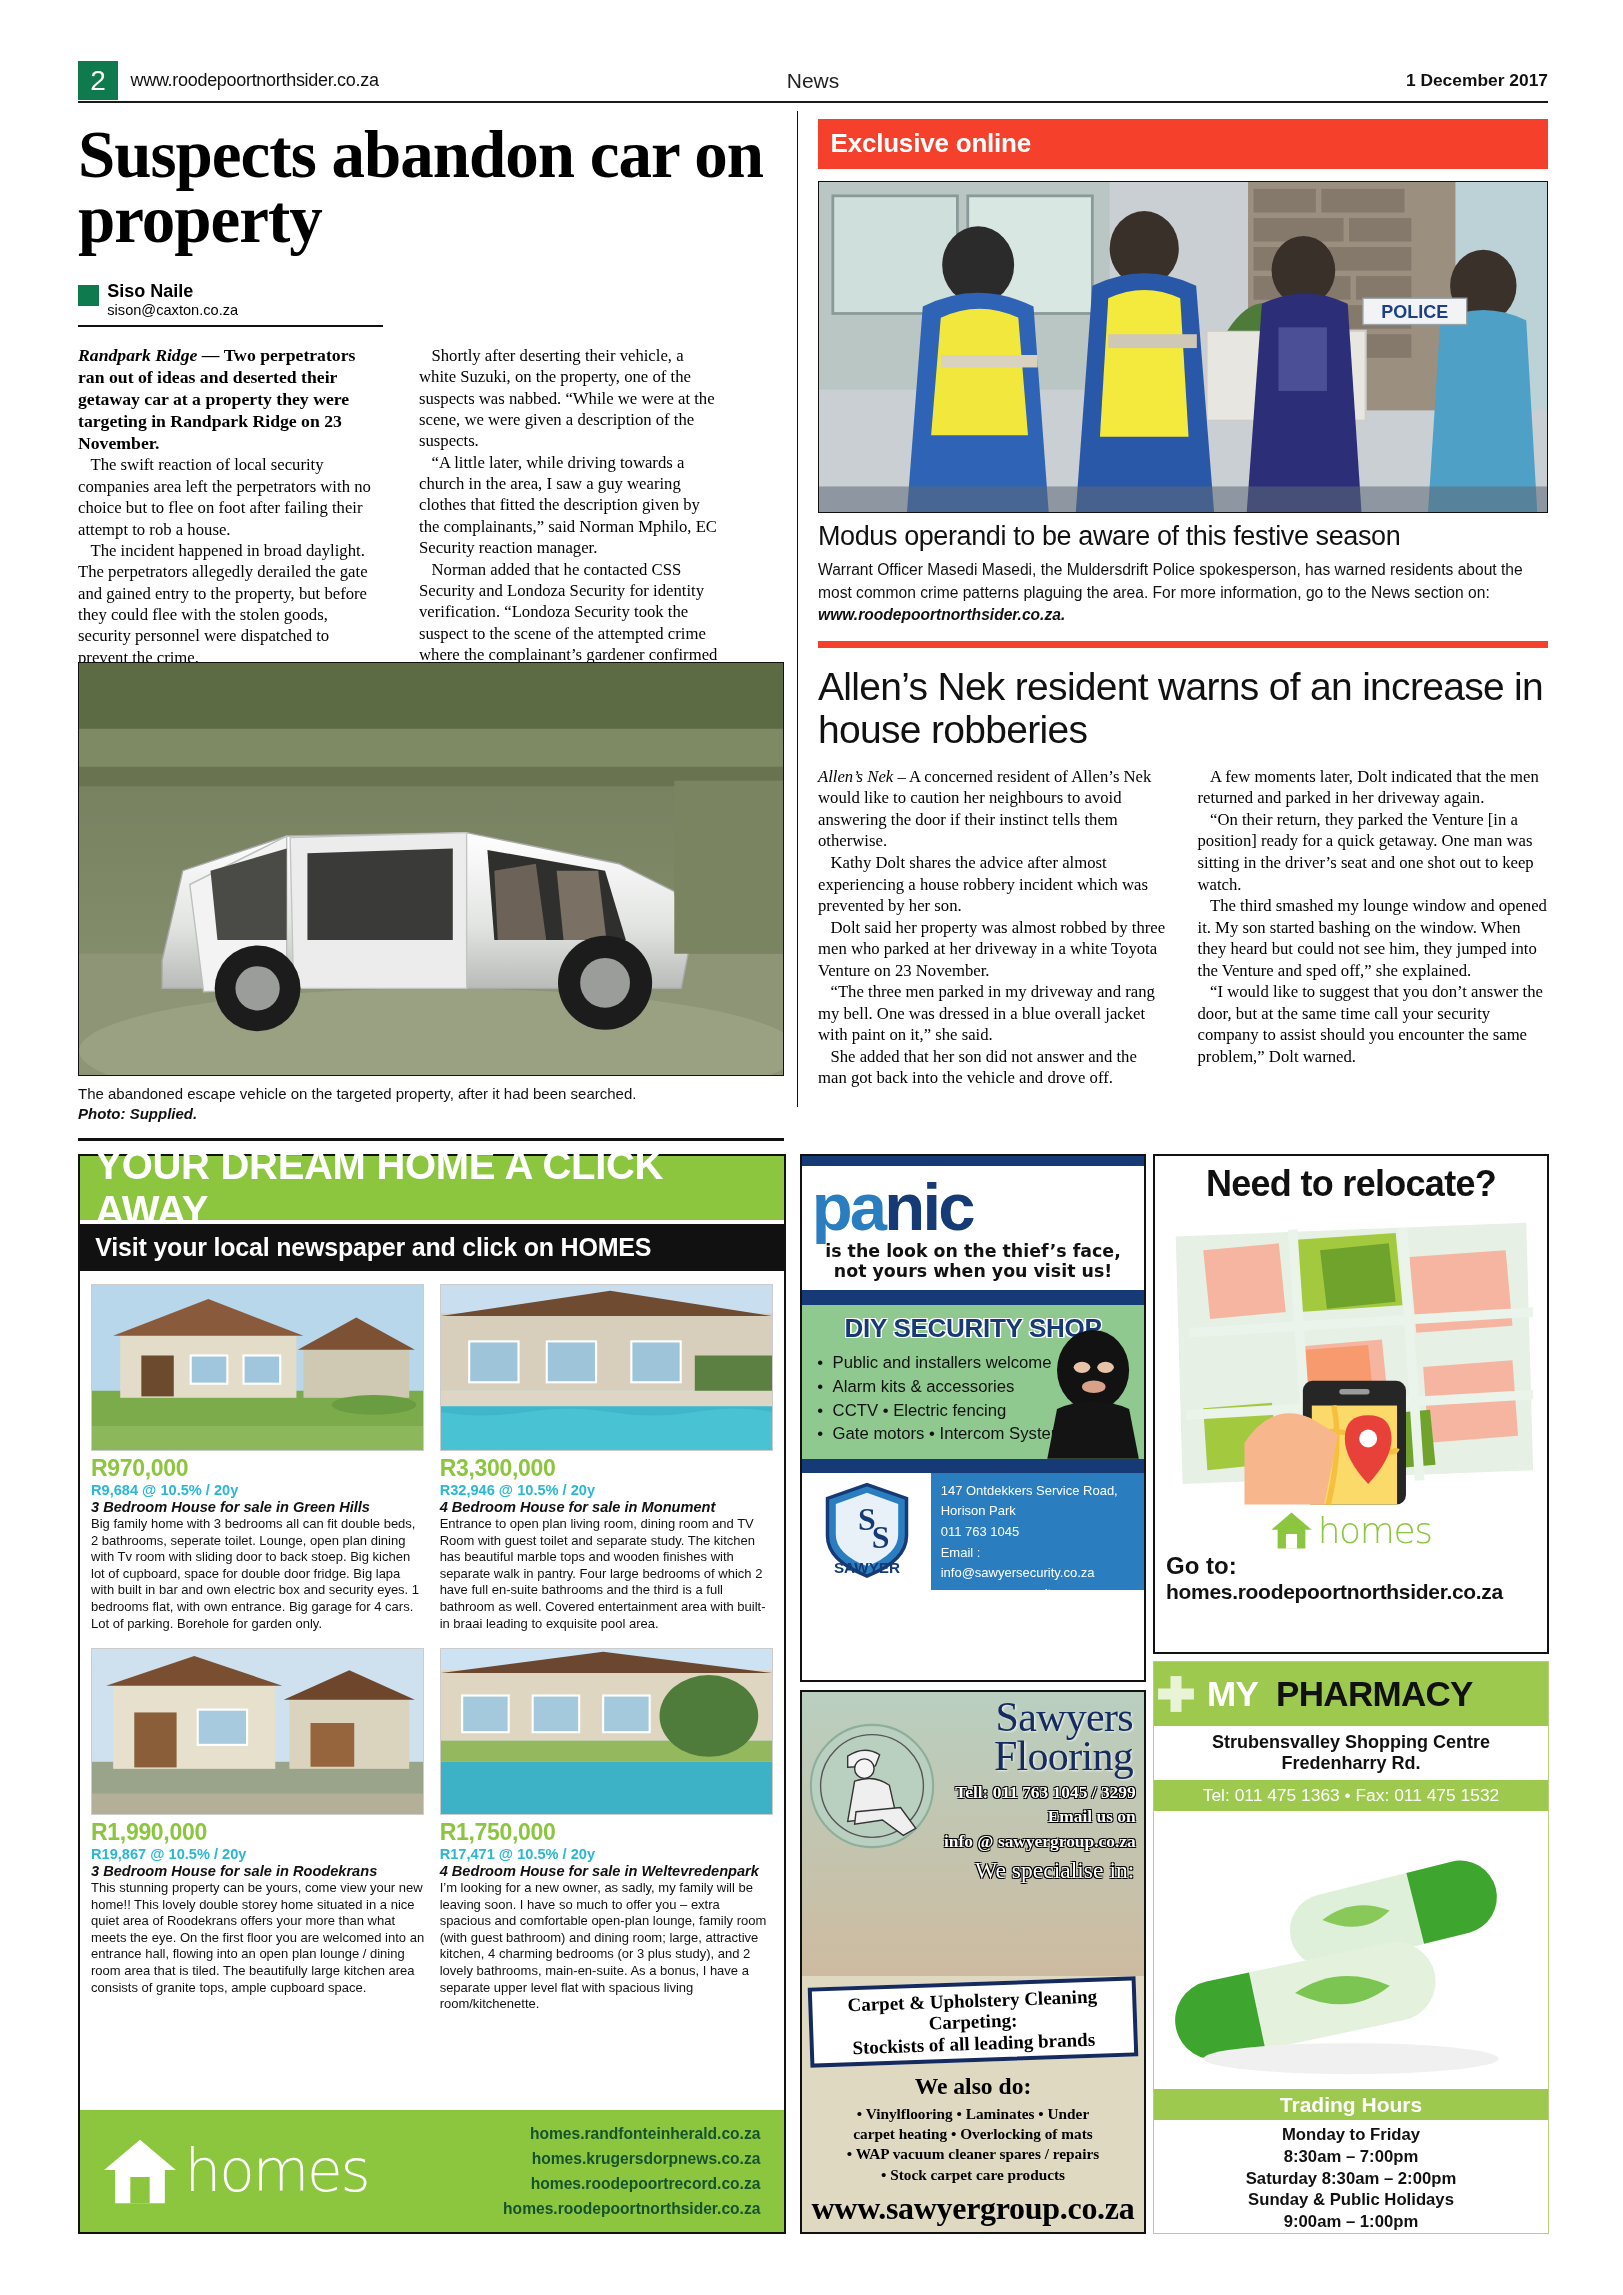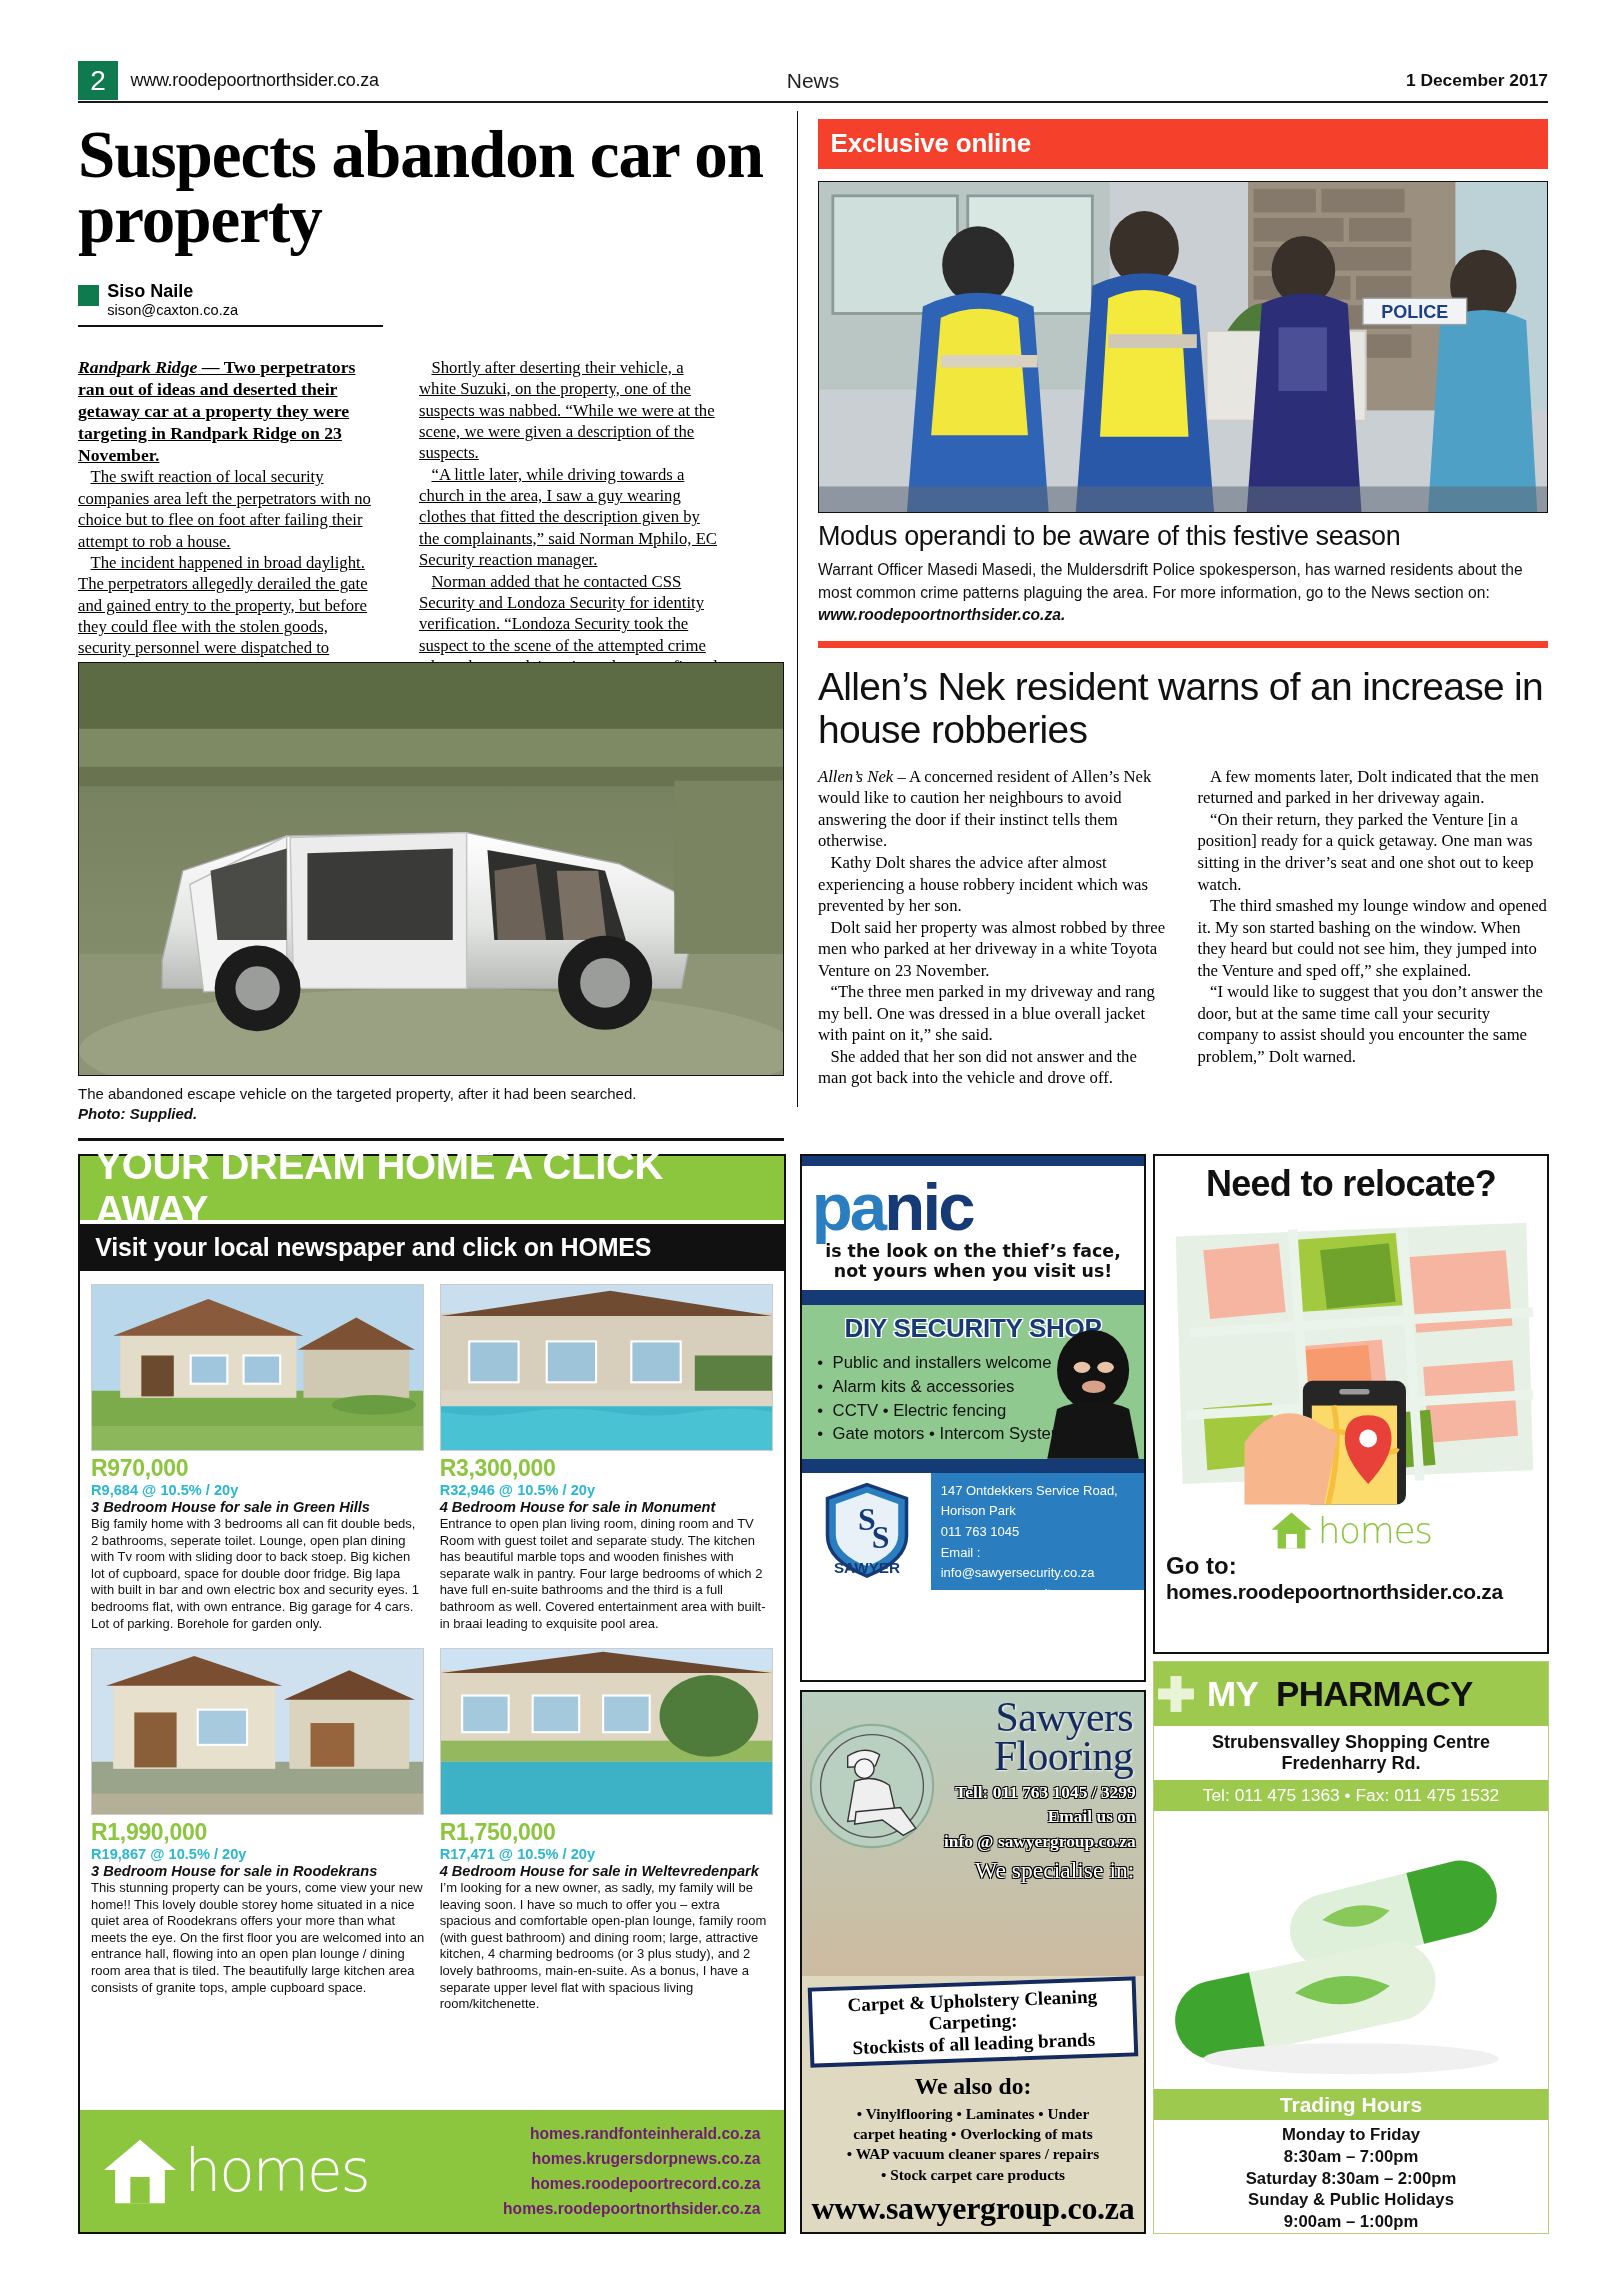--- a/index.html
+++ b/index.html
@@ -31,21 +31,21 @@
   .headline {
     font-family: "Liberation Serif", serif; font-weight: bold;
     font-size: 67px; line-height: 0.97; letter-spacing: -1px; color: #000;
     margin-top: 11px;
   }
   .byline-wrap { margin-top: 29px; display: flex; align-items: flex-start; width: 305px; border-bottom: 2.1px solid #111; padding-bottom: 5.6px;}
   .byline-square { width: 21px; height: 21px; background: #0f7a4e; margin-top: 4.2px; margin-right: 8.3px; flex: none; }
   .byline-name { font-size: 18px; font-weight: bold; color: #000; line-height: 1.15; }
   .byline-mail { font-size: 14.6px; color: #000; line-height: 1.2; }
 
-  .body-cols { display: flex; gap: 36px; margin-top: 30px; text-decoration: underline; }
+  .body-cols { display: flex; gap: 36px; margin-top: 18px; }
   .bcol { width: 305px; font-family: "Liberation Serif", serif; font-size: 16.7px; line-height: 1.28; color: #000; text-align: left; }
   .bcol p { text-indent: 12.5px; }
   .bcol p.lead { text-indent: 0; font-weight: bold; font-size: 17.7px; line-height: 1.24; }
   .bcol p.lead i { font-style: italic; }
 
   .photo-main {
     position: absolute; left: 78px; top: 662px; width: 706px; height: 414px;
     border: 1.4px solid #111; overflow: hidden;
   }
   .caption-main { position: absolute; left: 78px; top: 1084px; width: 706px; font-size: 15px; line-height: 1.35; color: #111; }
@@ -89,21 +89,21 @@
   .listing-photo { width: 100%; height: 167px; overflow: hidden; position: relative; border: 0.7px solid #ccc; }
   .price { color: #8cc63e; font-size: 23px; font-weight: bold; margin-top: 4.2px; letter-spacing: -0.3px;}
   .bond { color: #29b7d3; font-size: 14.6px; font-weight: bold; }
   .listing-title { font-size: 14.6px; font-style: italic; font-weight: 600; color: #111; margin-top: 0.7px; }
   .listing-desc { font-size: 13px; line-height: 1.28; color: #111; margin-top: 1.4px; }
   .homes-footer { position: absolute; bottom: 0; left: 0; width: 100%; height: 122px; background: #8cc63e; display: flex; align-items: center; }
   .homes-logo { display: flex; align-items: center; padding-left: 21px; }
   .homes-logo-icon { width: 78px; height: 69px; position: relative; }
   .homes-logo-text { color: #fff; font-size: 58px; font-weight: 300; letter-spacing: -2.1px; margin-left: 5.6px; font-family: "DejaVu Sans", sans-serif;}
   .homes-links { margin-left: auto; padding-right: 23.6px; text-align: right; }
-  .homes-links div { color: #701a75; font-size: 15.6px; font-weight: bold; line-height: 1.62; }
+  .homes-links div { color: #14532d; font-size: 15.6px; font-weight: bold; line-height: 1.62; }
 
   
   .panic-ad { position: absolute; left: 722px; top: 0; width: 346px; height: 528px; border: 2.1px solid #111; background: #fff; overflow: hidden; }
   .panic-topline { height: 9.7px; background: #153a75; }
   .panic-word { font-size: 67px; font-weight: bold; color: #2a7ec0; letter-spacing: -2.8px; padding-left: 9.7px; line-height: 1; margin-top: 7px; position: relative; }
   .panic-word .dark { color: #153a75; }
   .panic-tag { font-size: 17.4px; font-weight: bold; color: #111; text-align: center; line-height: 1.12; padding: 2.8px 9.7px 0 9.7px; font-family: "DejaVu Sans", sans-serif; }
   .panic-blueline { height: 15.3px; background: #153a75; margin-top: 8.3px; }
   .panic-green { background: #8fc98f; padding: 8.3px 0 12.5px 0; position: relative; }
   .diy-title { font-size: 26px; font-weight: bold; color: #153a75; text-align: center; letter-spacing: -0.3px; text-shadow: -1.4px -1.4px 0 #fff, 1.4px -1.4px 0 #fff, -1.4px 1.4px 0 #fff, 1.4px 1.4px 0 #fff; }

